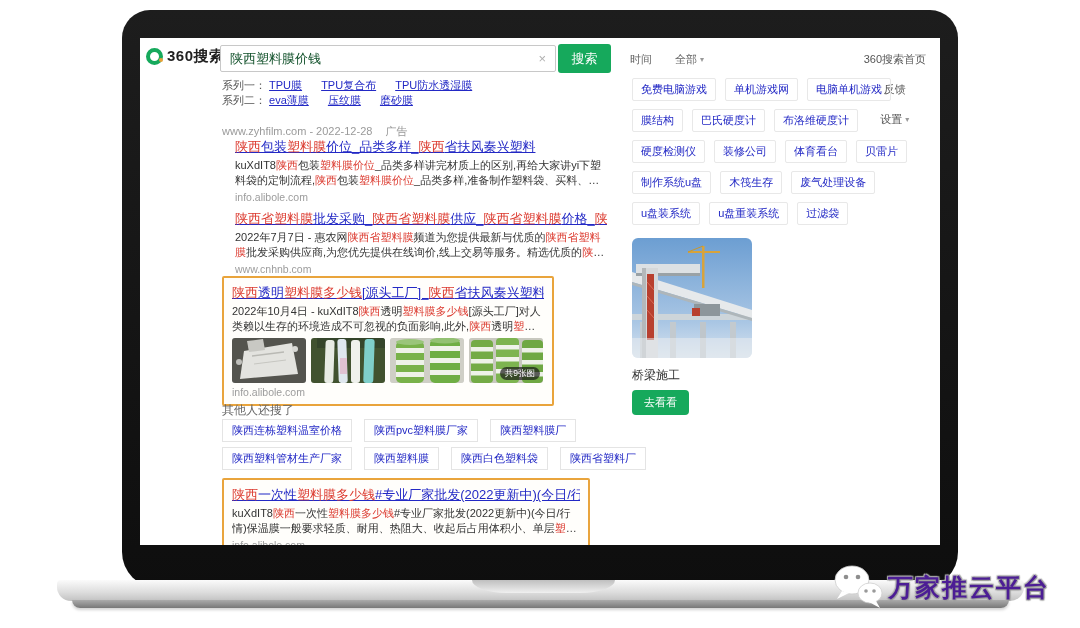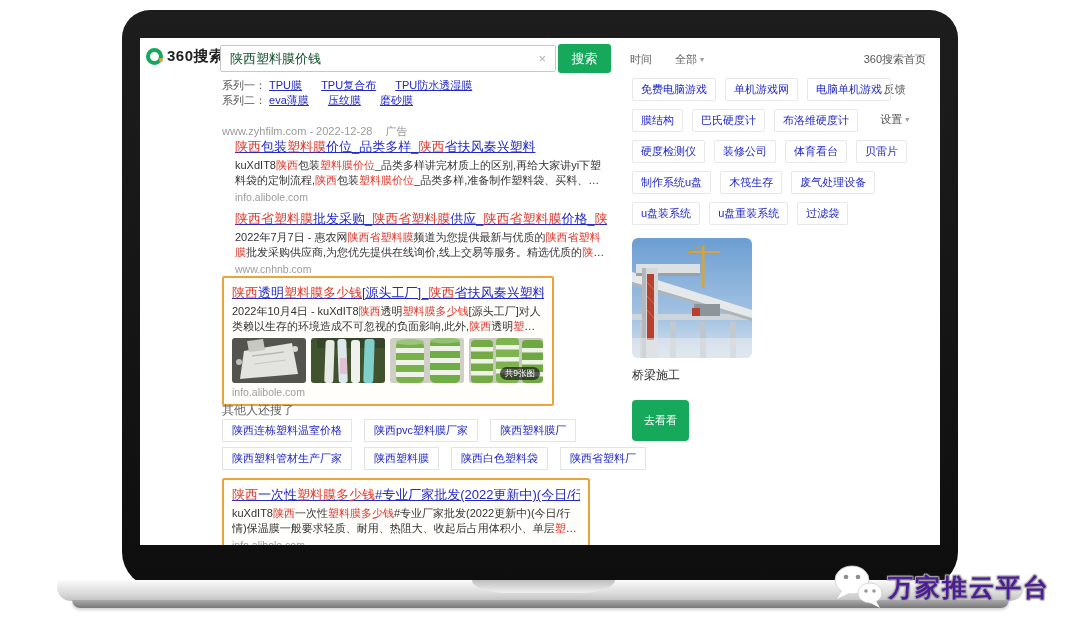--- a/index.html
+++ b/index.html
@@ -66,22 +66,22 @@
 
   
   .right-col{position:absolute;left:492px;top:40px;width:300px;}
   .rtag-row{display:flex;gap:9px;margin-bottom:8px;}
   .rtag{border:1px solid #e8e8e8;color:var(--link);font-size:11px;padding:3px 8px;border-radius:2px;
     white-space:nowrap;cursor:pointer;}
   .side-card{margin-top:13px;}
   .bridge{width:120px;height:120px;border-radius:6px;overflow:hidden;cursor:pointer;}
   .bridge svg{display:block;width:100%;height:100%;}
   .side-caption{font-size:12px;color:#333;margin-top:9px;}
-  .go-btn{display:inline-block;margin-top:16px;background:var(--green);color:#fff;font-size:11px;
-    padding:13px 12px;border-radius:4px;cursor:pointer;}
+  .go-btn{display:inline-block;margin-top:6px;background:var(--green);color:#fff;font-size:11px;
+    padding:5px 12px;border-radius:4px;cursor:pointer;}
 
   
   .watermark{position:absolute;right:30px;bottom:18px;display:flex;align-items:center;gap:5px;z-index:50;}
   .wm-text{font-size:25px;font-weight:bold;color:#4c1d95;letter-spacing:2px;
     text-shadow:0 0 2px #8f8f8f,1px 1px 1px #9c9c9c,-1px -1px 1px #bdbdbd,1px -1px 1px #ababab,-1px 1px 1px #ababab;}
 </style>
 </head>
 <body>
 
 <div class="stage">

